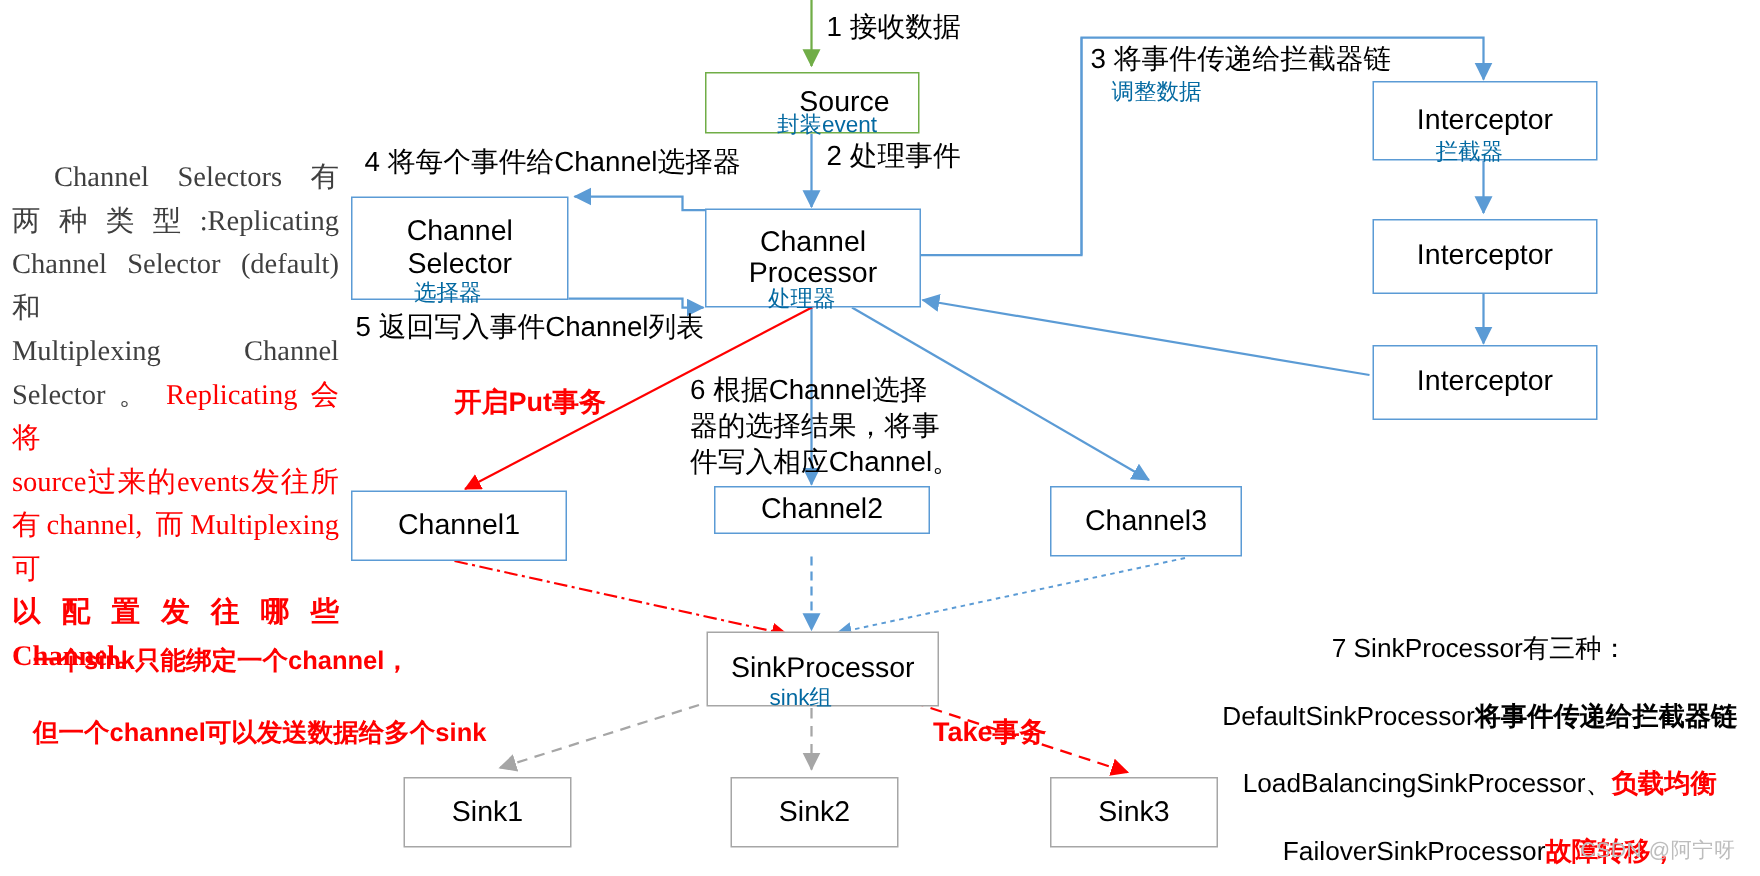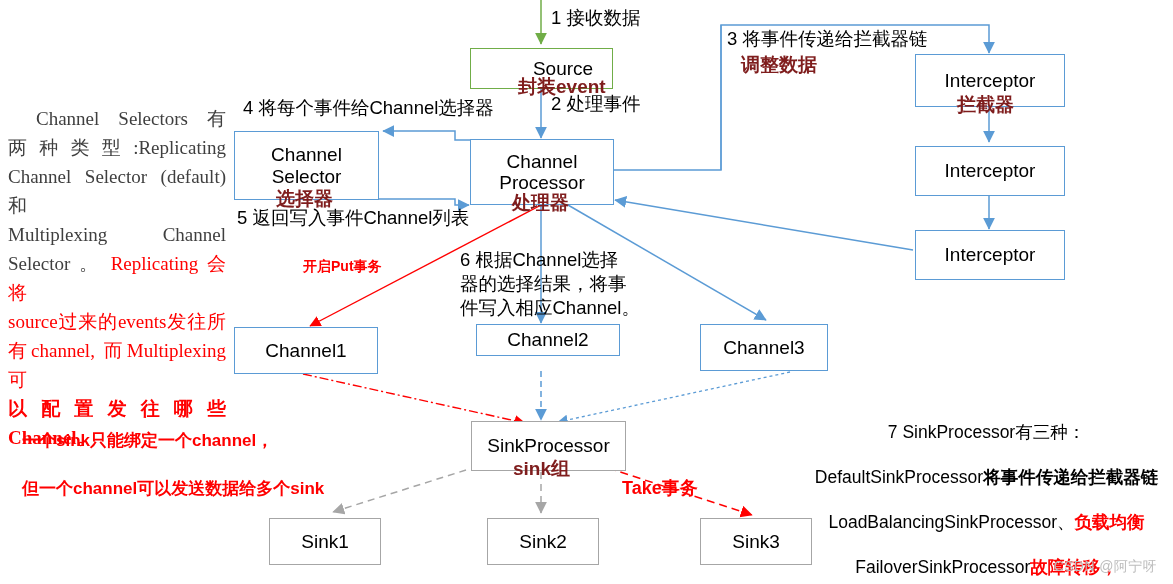--- a/index.html
+++ b/index.html
@@ -48,23 +48,23 @@
     color: #000000;
     line-height: 1.18;
     white-space: pre-line;
   }
   .label.red {
     color: #ff0000;
     font-weight: bold;
   }
   .overlay-cn {
     position: absolute;
-    font-size: 19px;
-    font-weight: bold;
-    color: #7f1d1d;
+    font-size: 15px;
+    font-weight: normal;
+    color: #0369a1;
     white-space: nowrap;
   }
   
   #left-note {
     position: absolute;
     left: 8px;
     top: 104px;
     width: 218px;
     font-family: "Liberation Serif", "DejaVu Serif", serif;
     font-size: 19px;
@@ -223,21 +223,21 @@
   <div class="overlay-cn" style="left:741px; top:52px;">调整数据</div>
 
   <div class="label step" style="left:243px; top:97px;">4 将每个事件给Channel选择器</div>
 
   <div class="label step" style="left:237px; top:207px;">5 返回写入事件Channel列表</div>
 
   <div class="label step" style="left:460px; top:248px; line-height:24px;">6 根据Channel选择
 器的选择结果，将事
 件写入相应Channel。</div>
 
-  <div class="label red" style="left:303px; top:258px; font-size:14px;">开启Put事务</div>
+  <div class="label red" style="left:303px; top:258px; font-size:18px;">开启Put事务</div>
 
   <div class="label red" style="left:622px; top:478px; font-size:18px;">Take事务</div>
 
   <div class="label red" style="left:22px; top:405px; font-size:17px; line-height:24px;">
     <div>一个sink只能绑定一个channel，</div>
     <div>但一个channel可以发送数据给多个sink</div>
   </div>
 
   <div id="left-note">
     <div><span class="indent"></span><span>Channel  Selectors 有</span></div>

